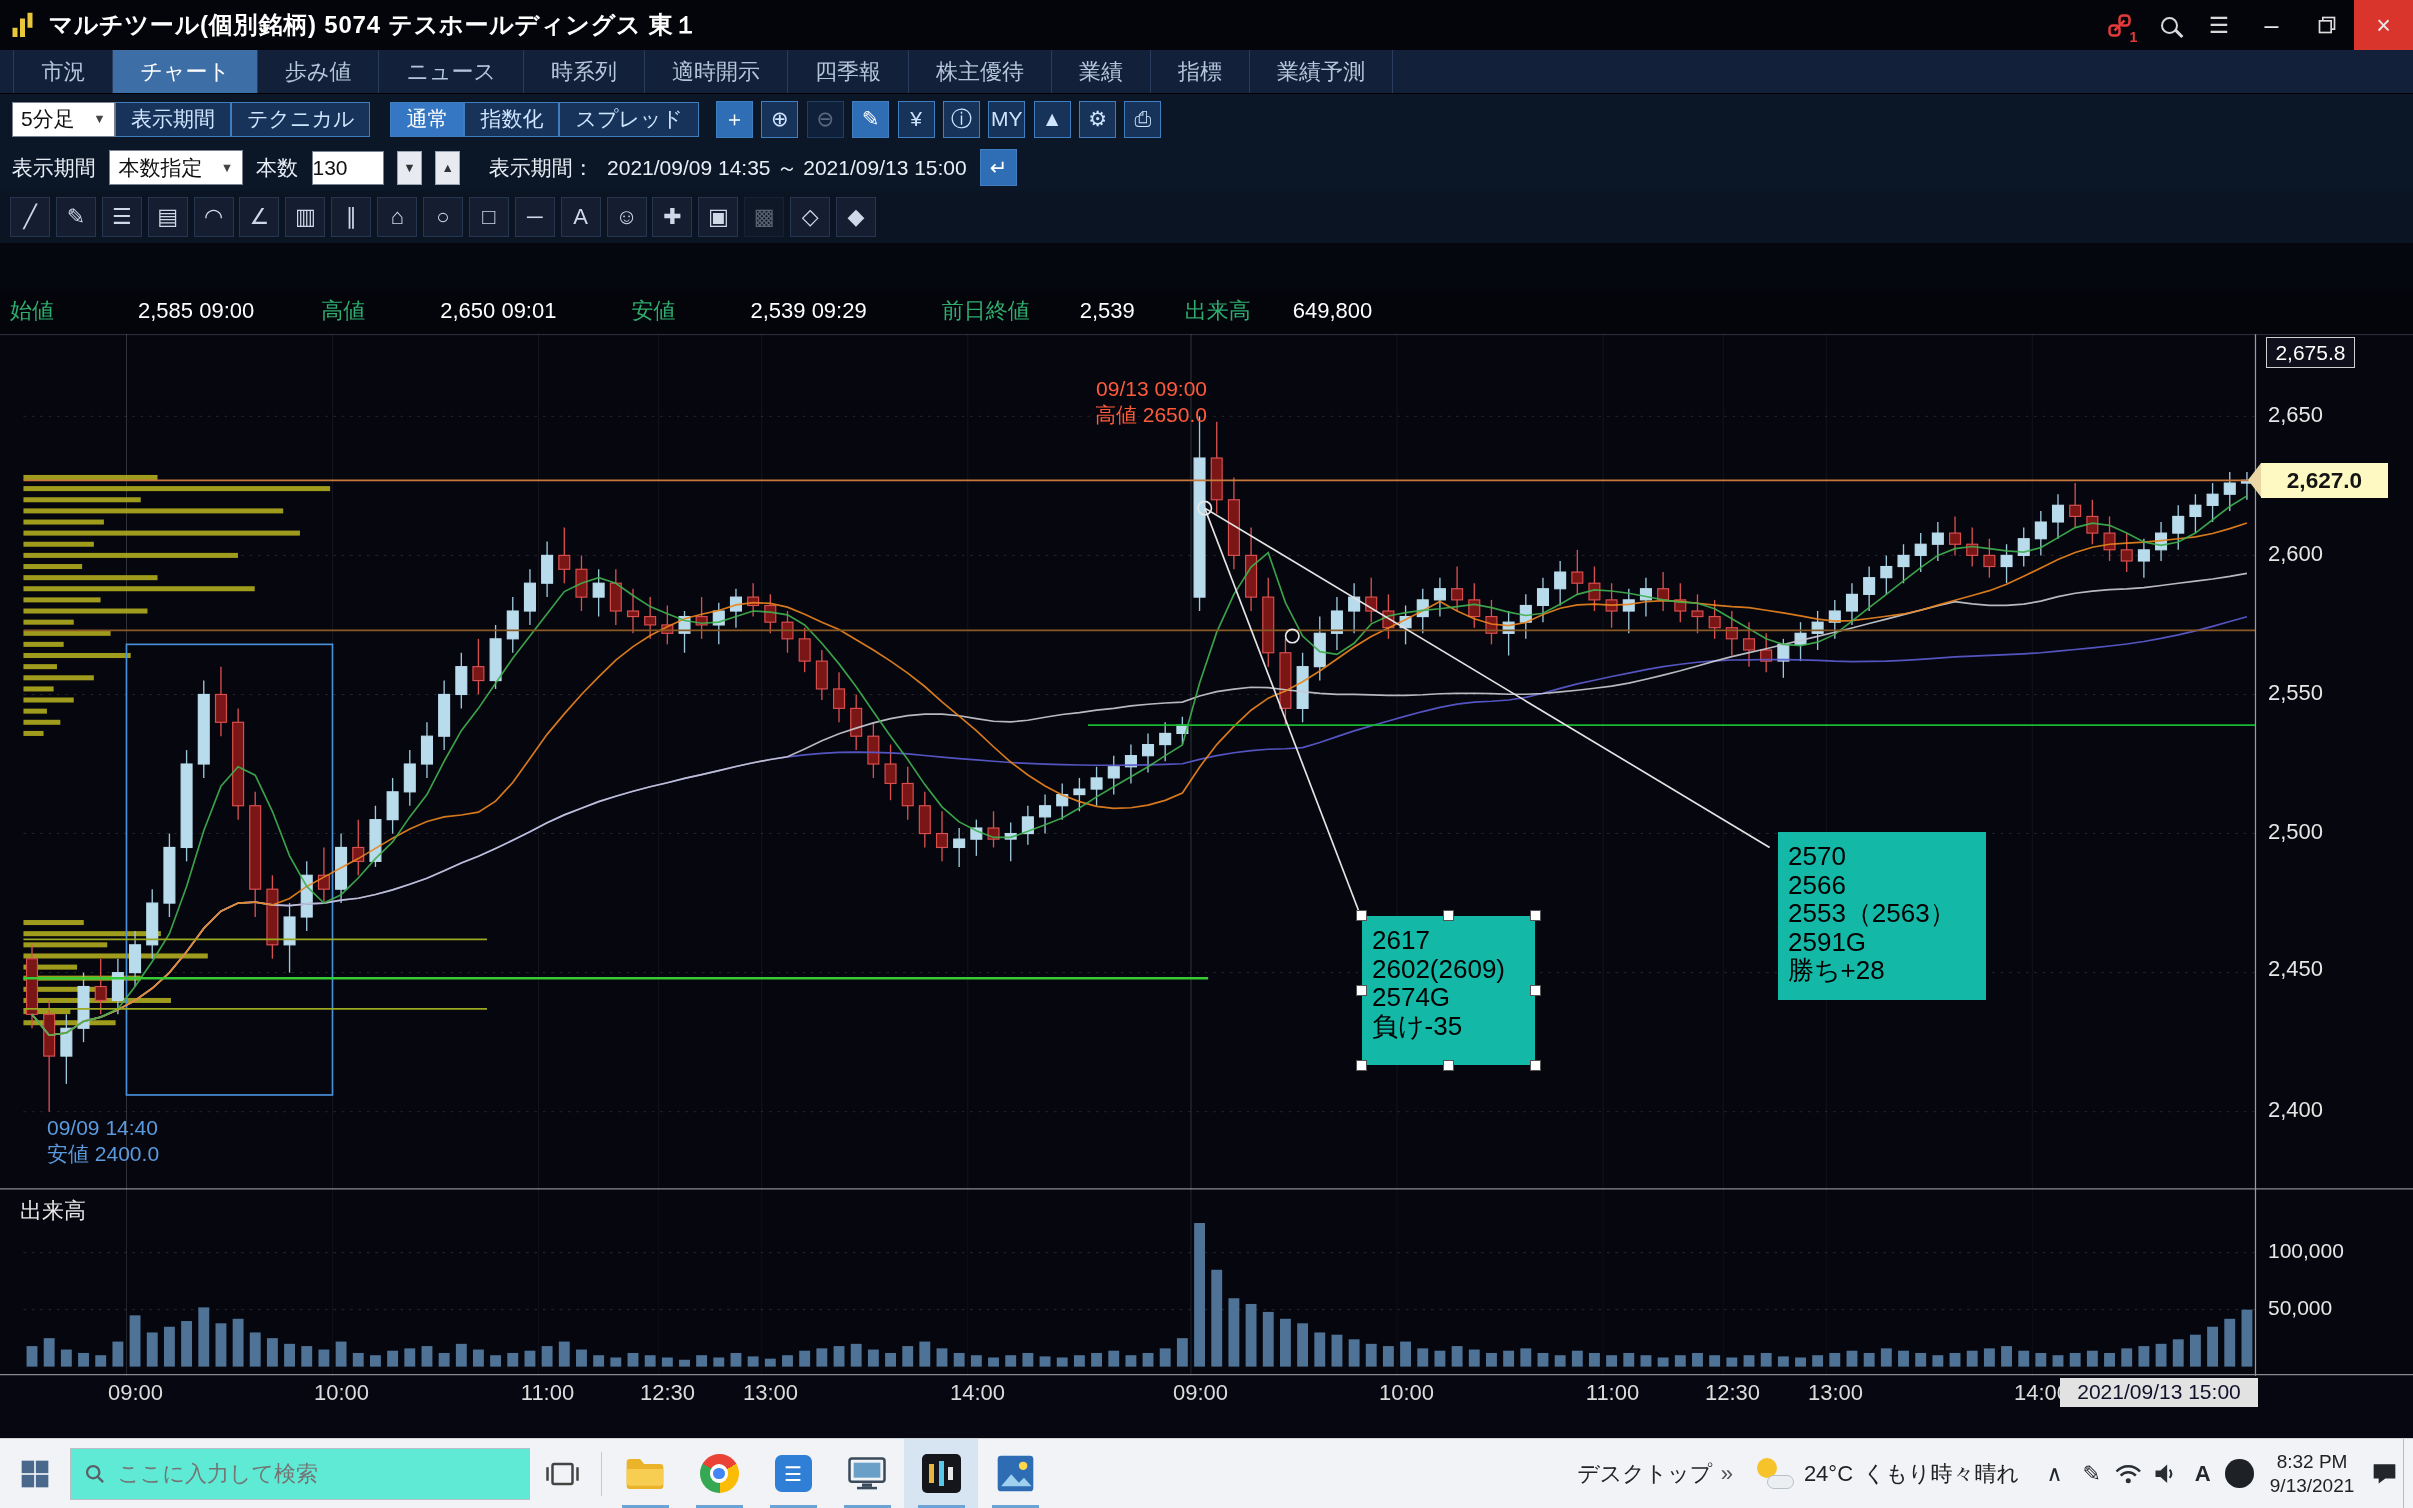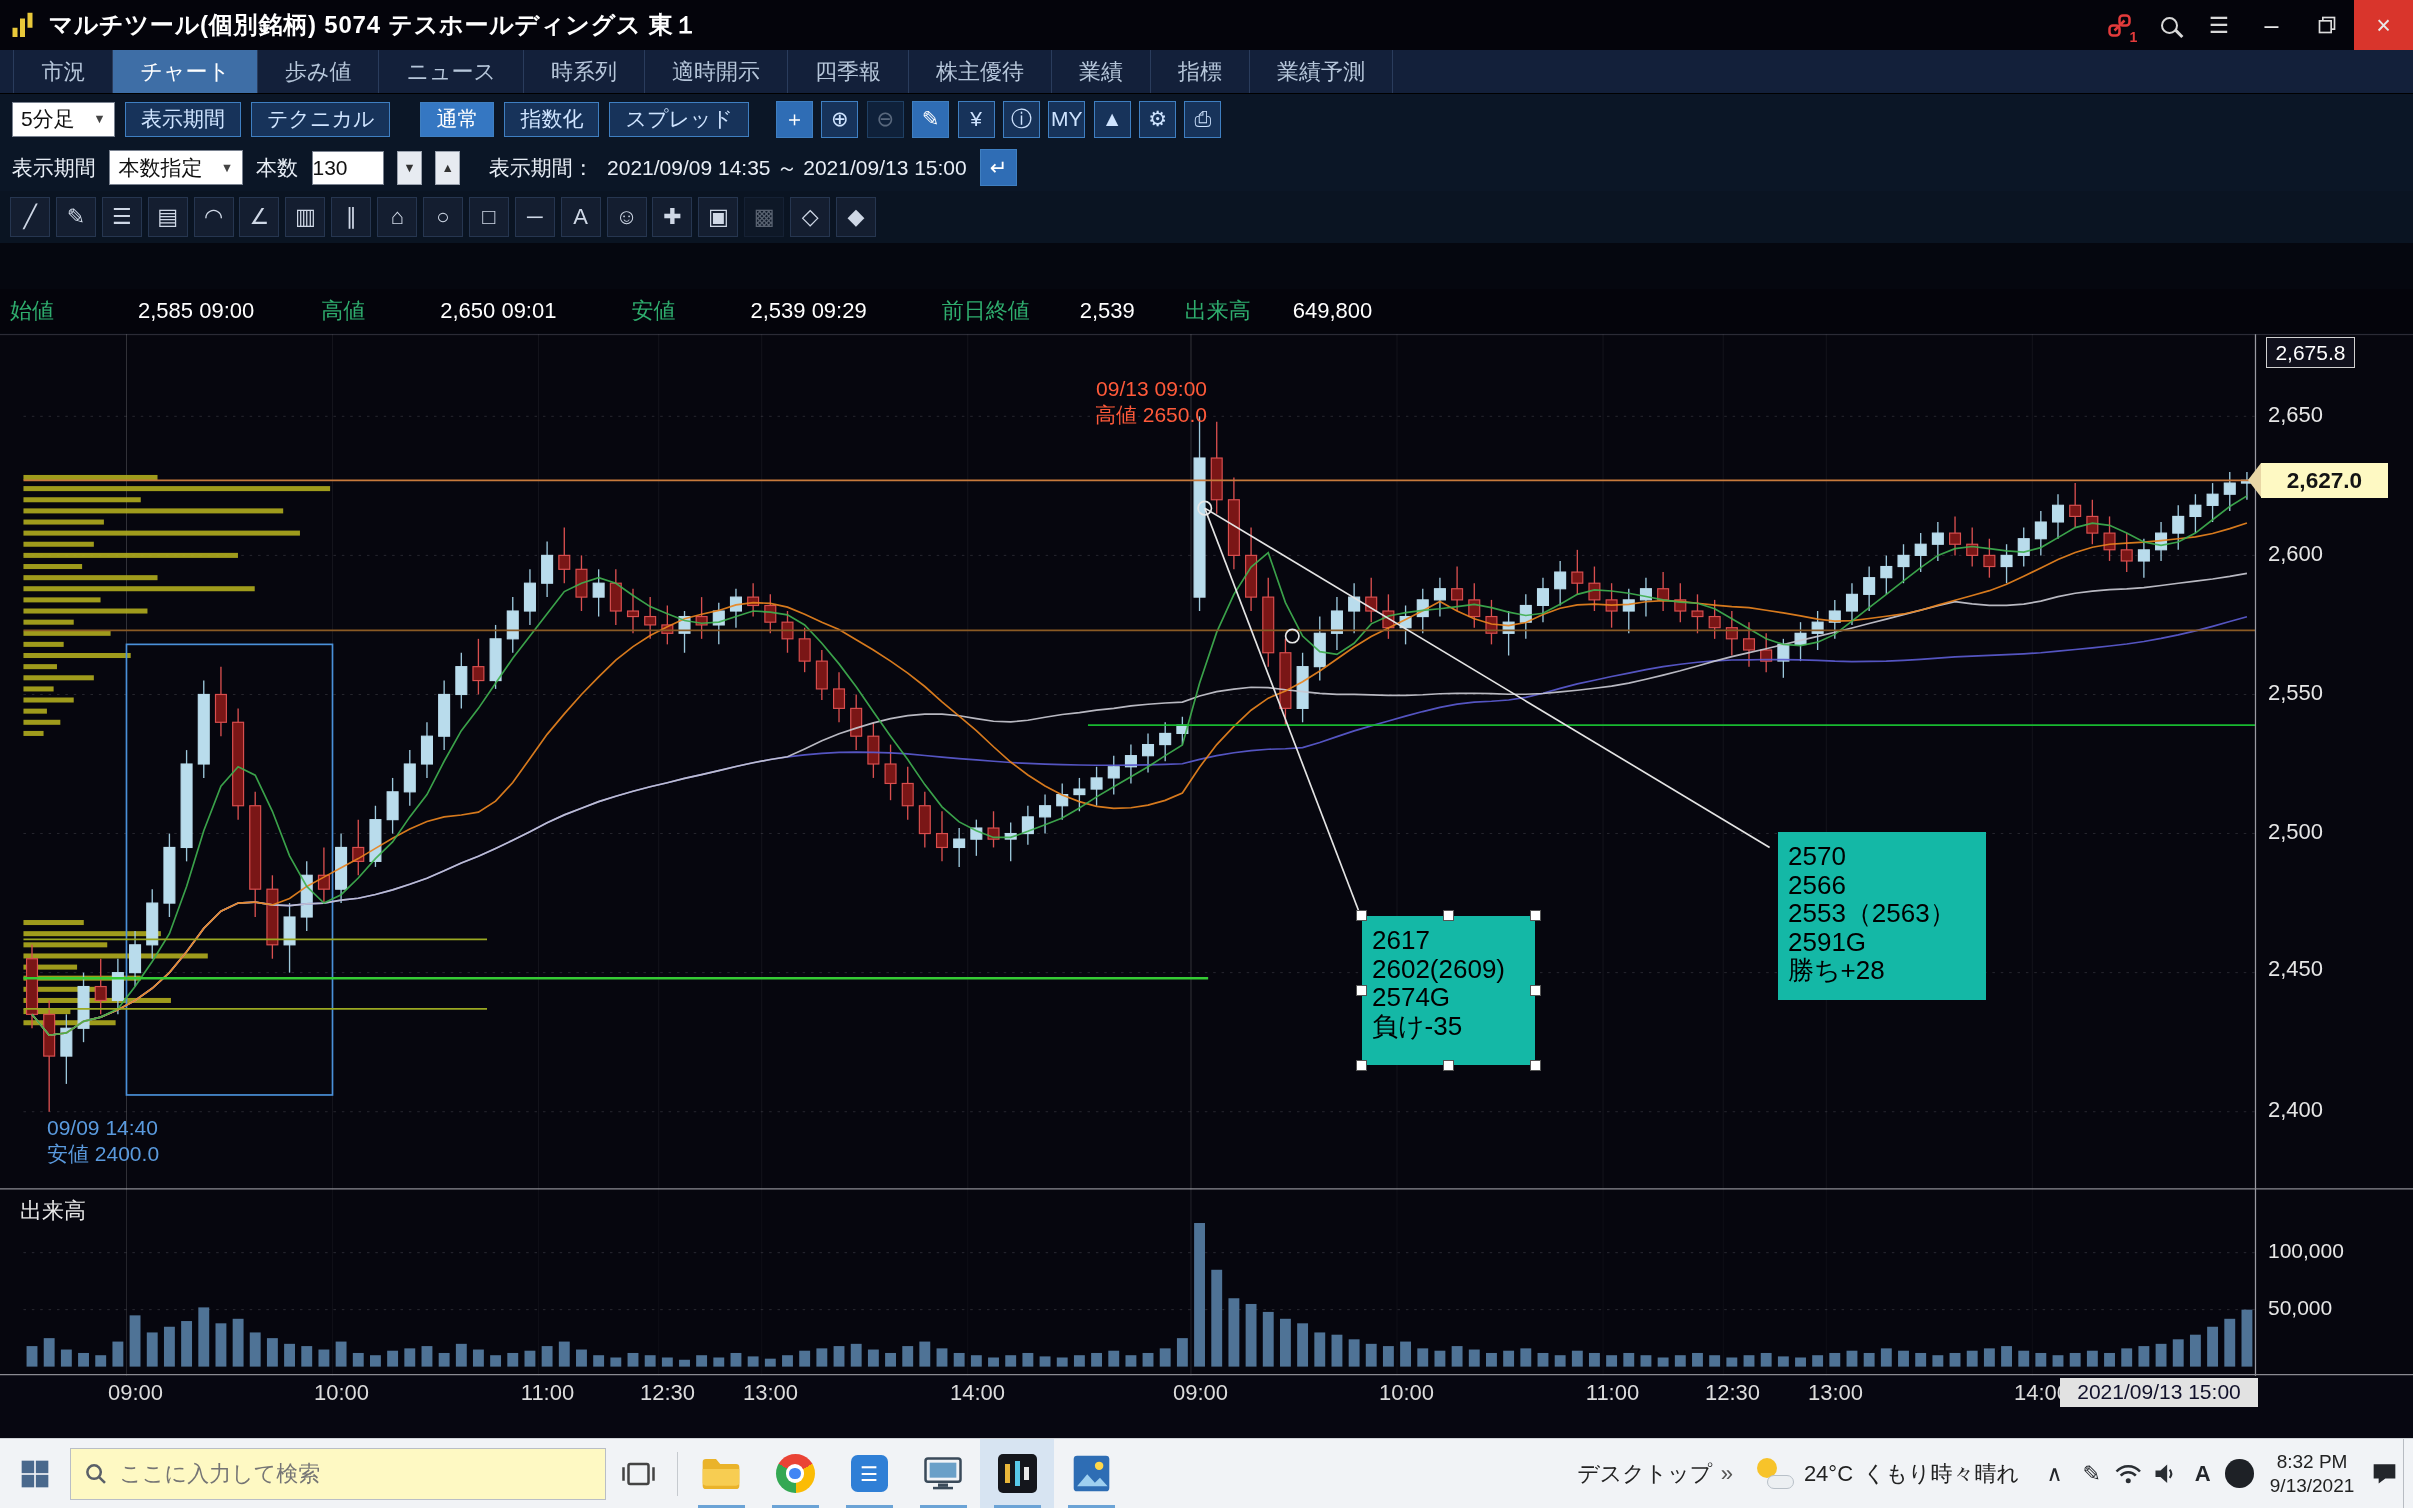--- a/index.html
+++ b/index.html
@@ -16,21 +16,21 @@
 .mag{width:17px;height:17px;border:2.5px solid #d8d8d8;border-radius:50%;position:relative}
 .mag::after{content:"";position:absolute;width:10px;height:2.5px;background:#d8d8d8;transform:rotate(45deg);right:-8.4px;bottom:-2.5px}
 .win-btn{width:55px;height:100%;display:grid;place-items:center;color:#e8e8e8;font-size:25px}
 .win-close{background:#d9352c;width:59px}
 
 #tabbar{position:absolute;left:0;top:50px;width:2413px;height:44px;background:#13203a;display:flex;align-items:stretch;padding-left:13.4px;border-bottom:0.8px solid #000}
 .tab{display:flex;align-items:center;padding:9px 27px;font-size:22px;color:#b6c6da;border-right:0.8px solid #2a3c5c}
 .tab:first-child{border-left:0.8px solid #2a3c5c}
 .tab.active{background:#3e6ea6;color:#fff}
 
-#toolbar1{position:absolute;left:0;top:94px;width:2413px;height:50px;background:#0b1626;display:flex;align-items:center;gap:10px;padding-left:11.7px}
+#toolbar1{position:absolute;left:0;top:94px;width:2413px;height:50px;background:#0b1626;display:flex;align-items:center;padding-left:11.7px}
 #toolbar2{position:absolute;left:0;top:144px;width:2413px;height:47px;background:#0b1626;display:flex;align-items:center;gap:13.4px;padding-left:11.7px;color:#e8eef6;font-size:21px}
 .wsel{background:#fff;color:#111;font-size:21px;height:35px;display:flex;align-items:center;gap:18.4px;padding:0 8.4px;border:0.8px solid #7a8290}
 .wsel .arr{font-size:12.6px;color:#444}
 .tbtn{height:35px;background:#17335a;border:0.8px solid #3f7fc1;color:#cfe4ff;font-size:21px;display:flex;align-items:center;padding:0 15px}
 .tbtn.active{background:#3577c2;color:#fff}
 .ibtn{width:37px;height:37px;background:#17335a;border:0.8px solid #3f7fc1;color:#cfe4ff;font-size:21px;display:grid;place-items:center}
 .ibtn.primary{background:#2f6db5;color:#fff}
 .ibtn.disabled{opacity:.4}
 .gap24{margin-left:20px}
 .countbox{background:#fff;color:#111;width:72px;height:34px;display:flex;align-items:center;justify-content:flex-end;padding-right:8.4px;font-size:21px;border:0.8px solid #7a8290}
@@ -64,21 +64,21 @@
 #vol-label{position:absolute;left:20px;top:8.4px;font-size:22px;color:#e8e8e8}
 .vlab{position:absolute;left:2268px;font-size:21px;color:#e6e6e6}
 
 #timeaxis{position:absolute;left:0;top:1376px;width:2413px;height:34px;background:#070711}
 .xlab{position:absolute;top:4.2px;width:101px;margin-left:-50px;text-align:center;font-size:22px;color:#dcdcdc}
 #xend{position:absolute;left:2060px;top:1.7px;width:198px;height:29px;background:#e2e2e2;color:#10102a;font-size:21px;display:flex;align-items:center;justify-content:center;z-index:3}
 #filler{position:absolute;left:0;top:1410px;width:2413px;height:28.5px;background:#070711}
 
 #taskbar{position:absolute;left:0;top:1438px;width:2413px;height:70px;background:#f1f3f6;border-top:0.8px solid #cfd3d8;display:flex;align-items:center;color:#222}
 .tk-start{width:70px;height:100%;display:grid;place-items:center}
-#tk-search{width:536px;height:52px;background:#fef9c3;border:0.8px solid #b9bec6;display:flex;align-items:center;gap:11.7px;padding:0 13.4px}
+#tk-search{width:460px;height:52px;background:#5eead4;border:0.8px solid #b9bec6;display:flex;align-items:center;gap:11.7px;padding:0 13.4px}
 #tk-search input{border:none;outline:none;font-size:22px;color:#5a5f66;width:436px;font-family:inherit;background:transparent}
 .tk-btn{width:64px;height:100%;display:grid;place-items:center}
 .tk-sep{width:0.8px;height:44px;background:#c6cacf;margin:0 6.7px}
 .app{width:74px;height:100%;display:grid;place-items:center;position:relative}
 .app.running::after{content:"";position:absolute;bottom:0;left:13.4px;right:13.4px;height:3.4px;background:#6ba3d6}
 .app.active{background:#d7e4f2}
 .chrome-ic{width:39px;height:39px;border-radius:50%;background:conic-gradient(from -60deg,#ea4335 0 120deg,#fbbc05 0 240deg,#34a853 0 360deg);display:grid;place-items:center}
 .chrome-in{width:18.4px;height:18.4px;border-radius:50%;background:#fff;display:grid;place-items:center}
 .chrome-dot{width:11.7px;height:11.7px;border-radius:50%;background:#4285f4}
 .docic{width:37px;height:37px;border-radius:6.7px;background:#2f7fd6;color:#fff;font-size:20px;display:grid;place-items:center}

